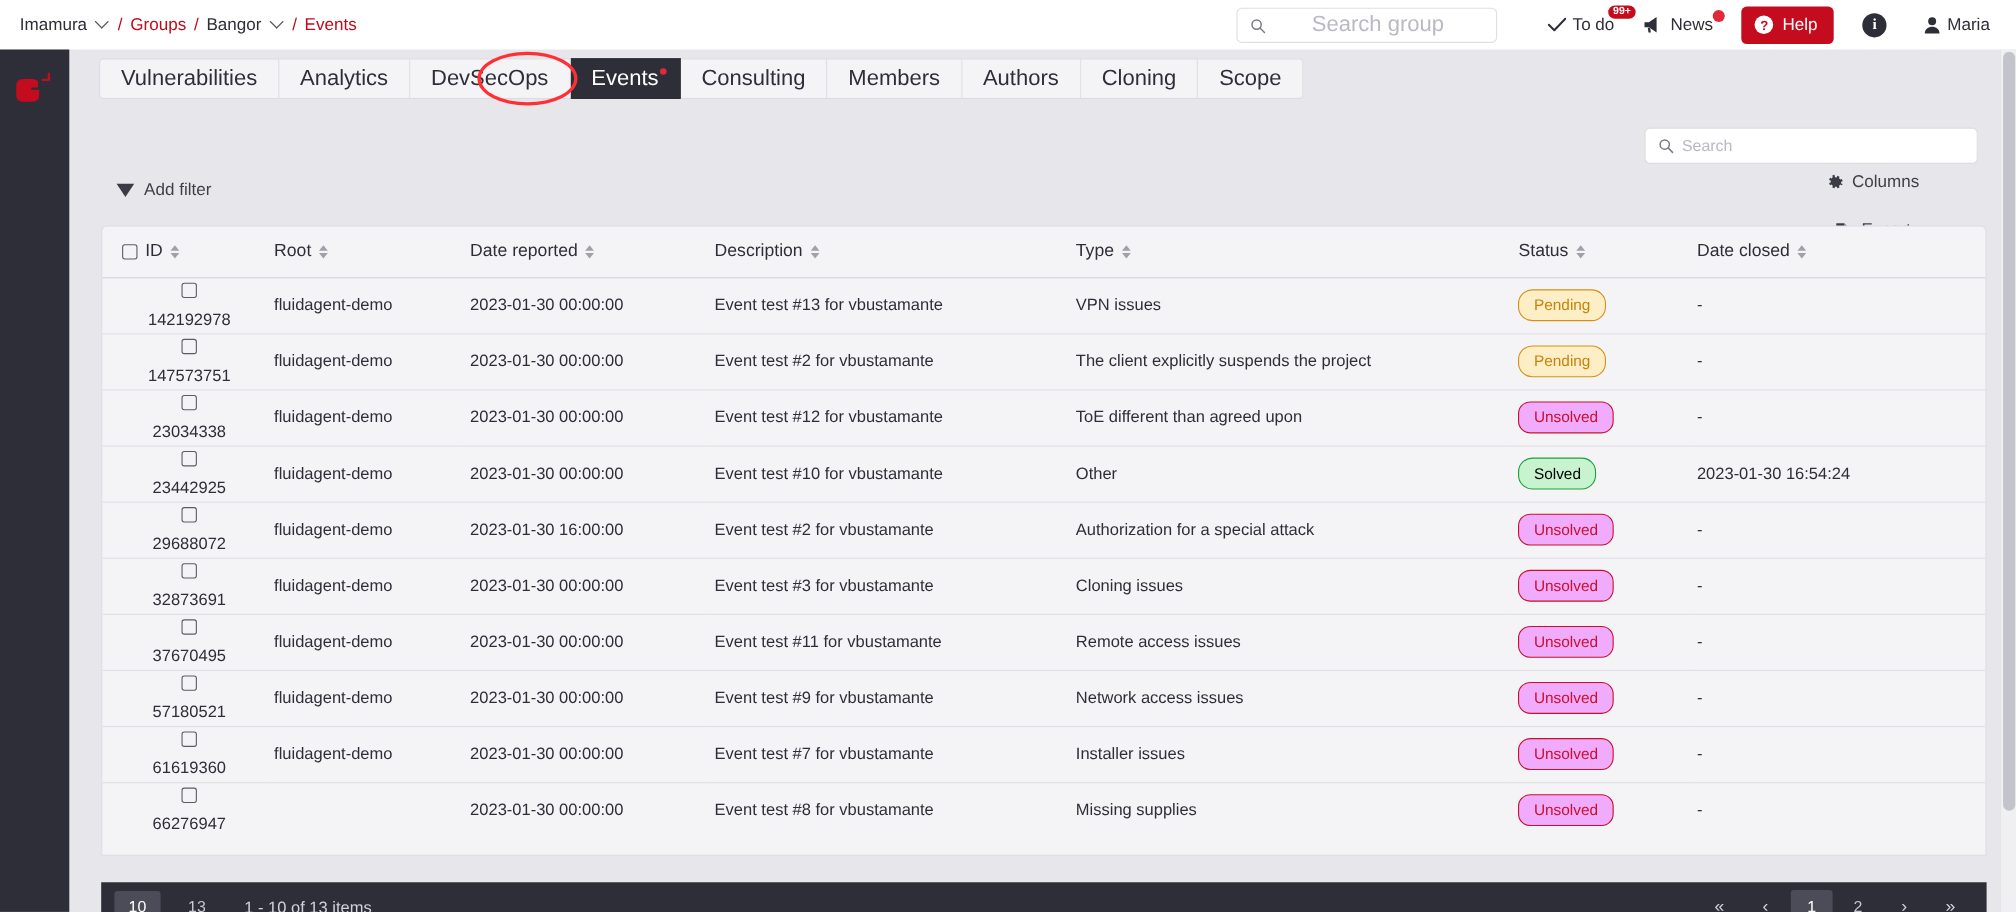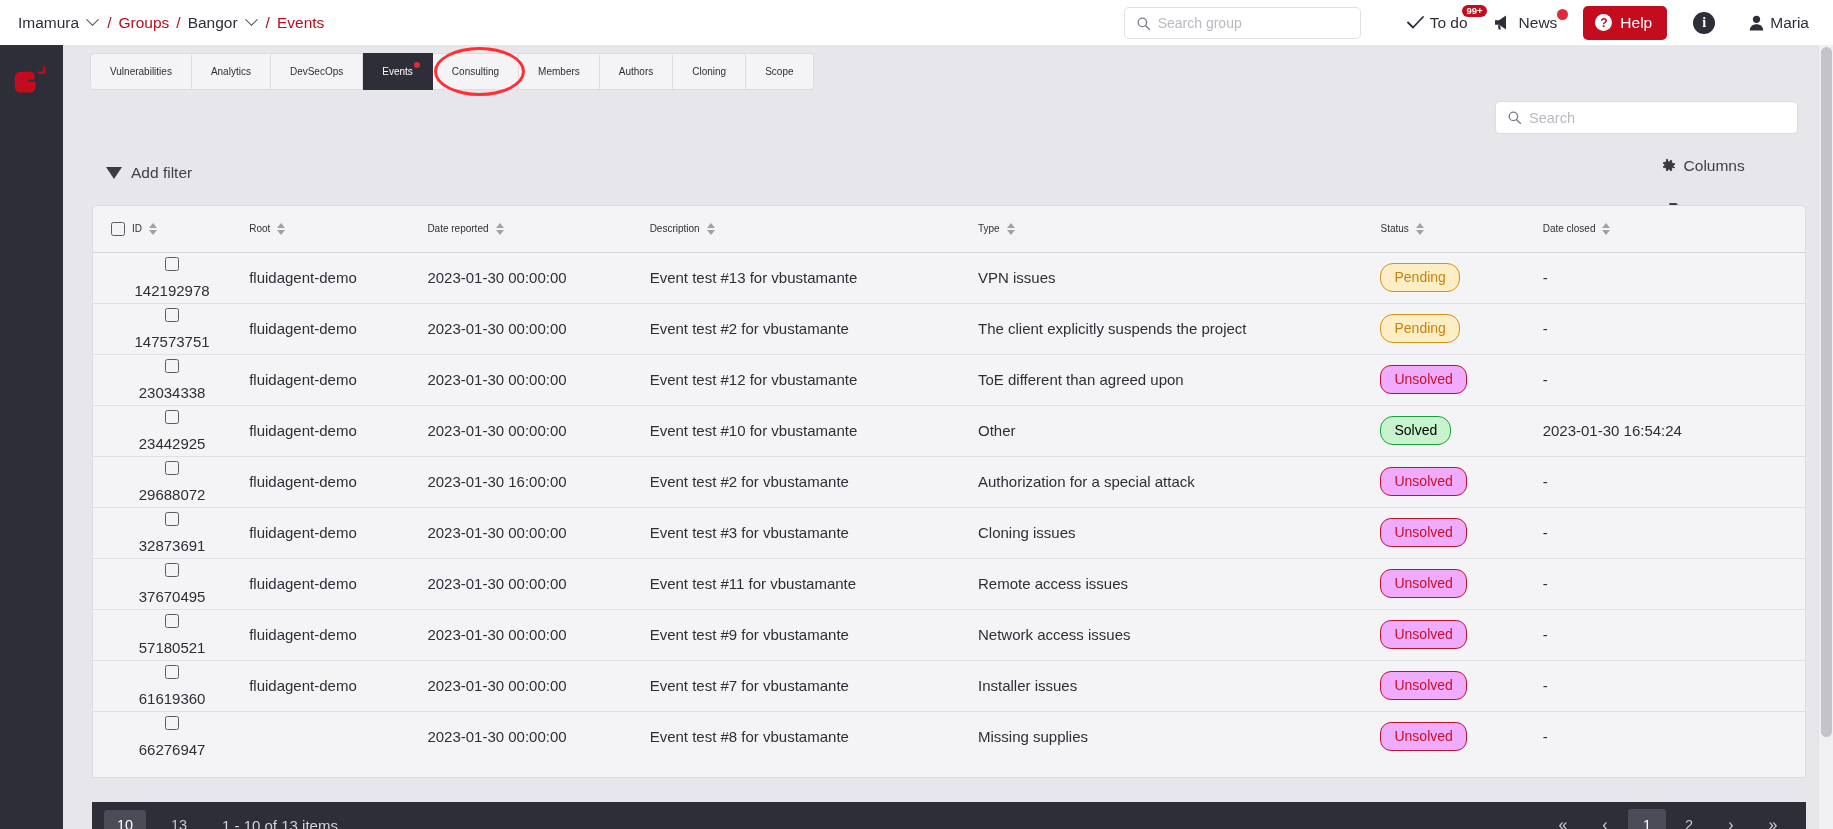--- a/index.html
+++ b/index.html
@@ -59,24 +59,25 @@
     border: 1px solid #dfdfe4;
     border-radius: 5px;
     display: flex;
     align-items: center;
     padding-left: 33px;
     margin-right: 46px;
   }
   .group-search input {
     border: none; outline: none;
     font-family: "Liberation Sans", sans-serif;
-    font-size: 14px;
+    font-size: 20px;
     color: #0c4a6e;
     width: 190px;
     background: transparent;
+    text-align: center;
   }
   .group-search input::placeholder { color: #b9b9c2; }
   .mag {
     position: absolute;
     left: 11px; top: 8px;
     width: 15px; height: 15px;
   }
 
   .hdr-item {
     display: flex;
@@ -160,21 +161,21 @@
     left: 90px; top: 53px;
     display: flex;
     align-items: stretch;
     height: 37px;
   }
   .tab {
     display: flex;
     align-items: center;
     justify-content: center;
     padding: 0 19px;
-    font-size: 10px;
+    font-size: 20px;
     color: #2e2e38;
     background: #f4f4f6;
     border: 1px solid #dcdce2;
     border-left: none;
     cursor: pointer;
     white-space: nowrap;
     position: relative;
   }
   .tab:first-child {
     border-left: 1px solid #dcdce2;
@@ -203,21 +204,21 @@
     width: 91px; height: 49px;
     border: 3.6px solid #ff2f33;
     border-radius: 50%;
     pointer-events: none;
     z-index: 30;
   }
 
   
   .table-search {
     position: absolute;
-    right: 35px; top: 101px;
+    right: 35px; top: 116px;
     width: 303px; height: 33px;
     background: #fff;
     border: 1px solid #dcdce2;
     border-radius: 5px;
     display: flex;
     align-items: center;
     padding-left: 33px;
   }
   .table-search input {
     border: none; outline: none;
@@ -288,21 +289,21 @@
     background: #f4f4f6;
     border: 1px solid #dcdce2;
     border-radius: 5px 5px 0 0;
     overflow: hidden;
   }
 
   table { width: 100%; border-collapse: collapse; table-layout: fixed; }
 
   thead th {
     height: 46px;
-    font-size: 10px;
+    font-size: 16px;
     font-weight: normal;
     color: #2e2e38;
     text-align: left;
     padding: 0 8px;
     vertical-align: middle;
     border-bottom: 1px solid #d2d2da;
     white-space: nowrap;
   }
   .th-inner { display: flex; align-items: center; gap: 7px; }
   .sorticon {

